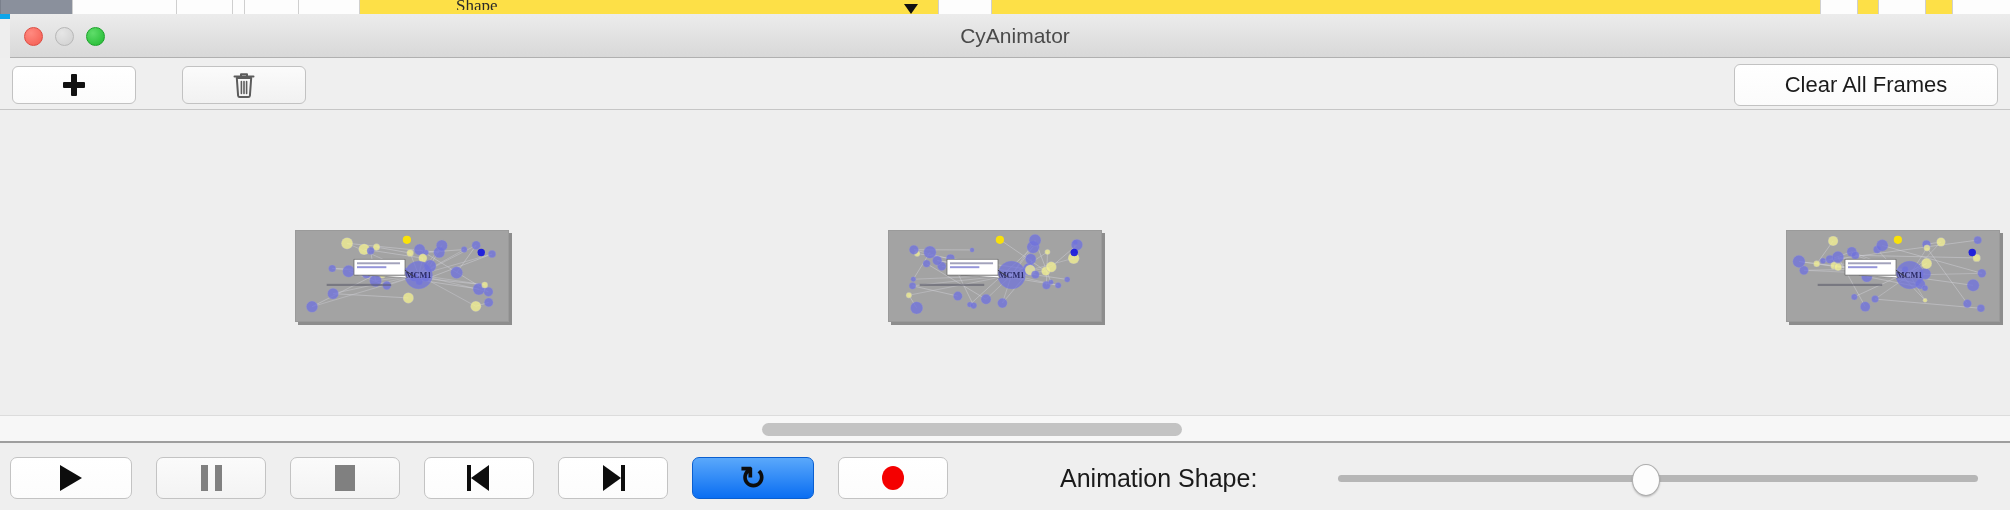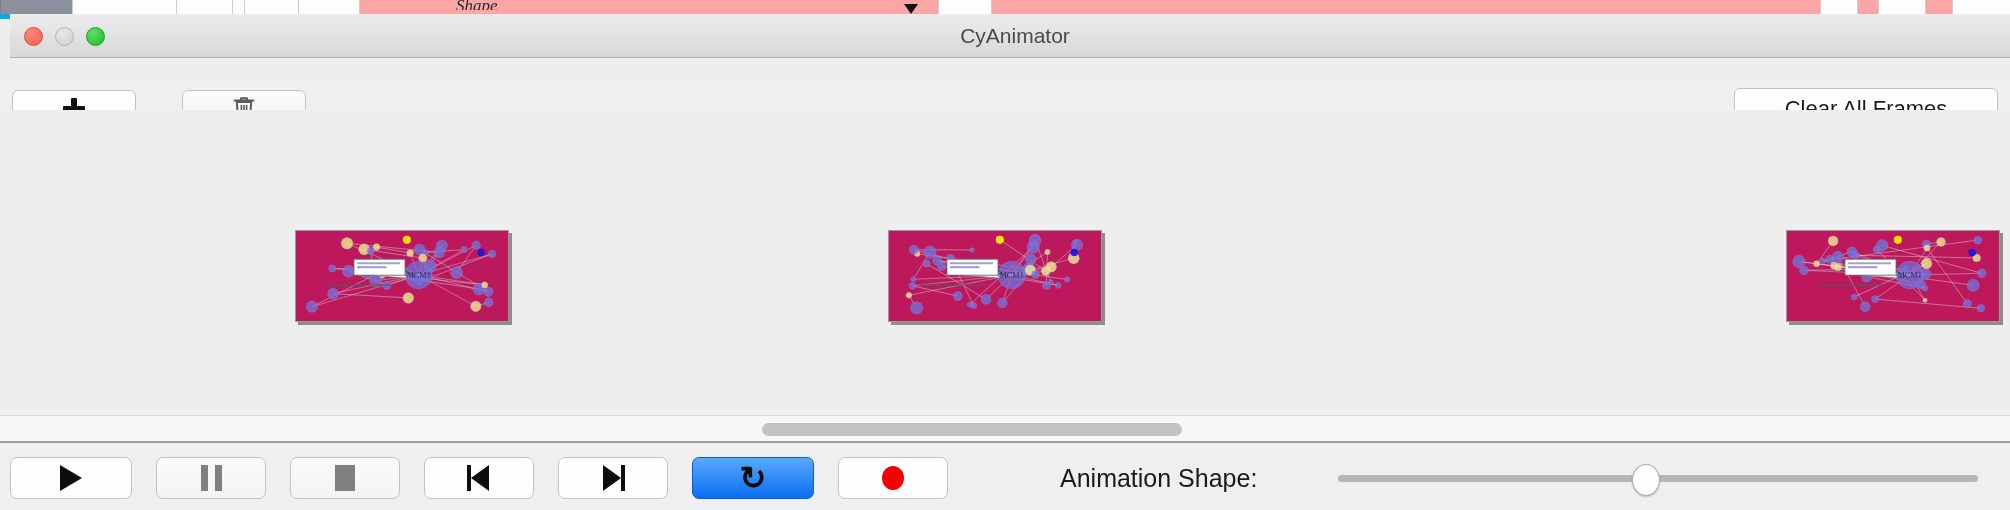--- a/index.html
+++ b/index.html
@@ -17,24 +17,23 @@
     height: 510px;
     overflow: hidden;
     background: #eeeeee;
   }
 
   
   .bg-strip {
     position: absolute;
     left: 0; top: 0;
     width: 2010px; height: 14px;
-    background: #fca5a5;
+    background: #fde047;
     border-bottom: 5px solid #0ea5e9;
     overflow: hidden;
-    font-style: italic;
   }
   .bg-strip .tab {
     position: absolute;
     top: 0;
     height: 14px;
     background: #fdfdfd;
     border-left: 1px solid #cfcfcf;
     border-right: 1px solid #cfcfcf;
   }
   .bg-strip .tab.dark {
@@ -95,21 +94,20 @@
   }
 
   
   .toolbar {
     position: absolute;
     left: 0; top: 58px;
     width: 2010px; height: 52px;
     background: #efefef;
     border-bottom: 1px solid #c6c6c6;
     box-sizing: border-box;
-    margin-top: 24px;
   }
   .tb-btn {
     position: absolute;
     box-sizing: border-box;
     border: 1px solid #c2c2c2;
     border-radius: 6px;
     background: linear-gradient(to bottom, #ffffff 0%, #fbfbfb 100%);
     display: flex;
     align-items: center;
     justify-content: center;
@@ -150,25 +148,26 @@
     left: 0; top: 0;
     width: 2010px; height: 295px;
   }
   .frame {
     position: absolute;
     top: 212px;
     transform: translateY(-100%);
     width: 214px;
     height: 92px;
     box-sizing: border-box;
-    background: #be185d;
+    background: #a3a3a3;
     border: 1px solid #9a9a9a;
     box-shadow: 3px 3px 0 0 #8d8d8d;
     overflow: hidden;
     cursor: pointer;
+    font-weight: bold;
   }
   .frame .net { position: absolute; left: 0; top: 0; width: 100%; height: 100%; }
 
   
   .hscroll {
     position: absolute;
     left: 0; top: 415px;
     width: 2010px; height: 28px;
     background: #f7f7f7;
     border-top: 1px solid #dcdcdc;

